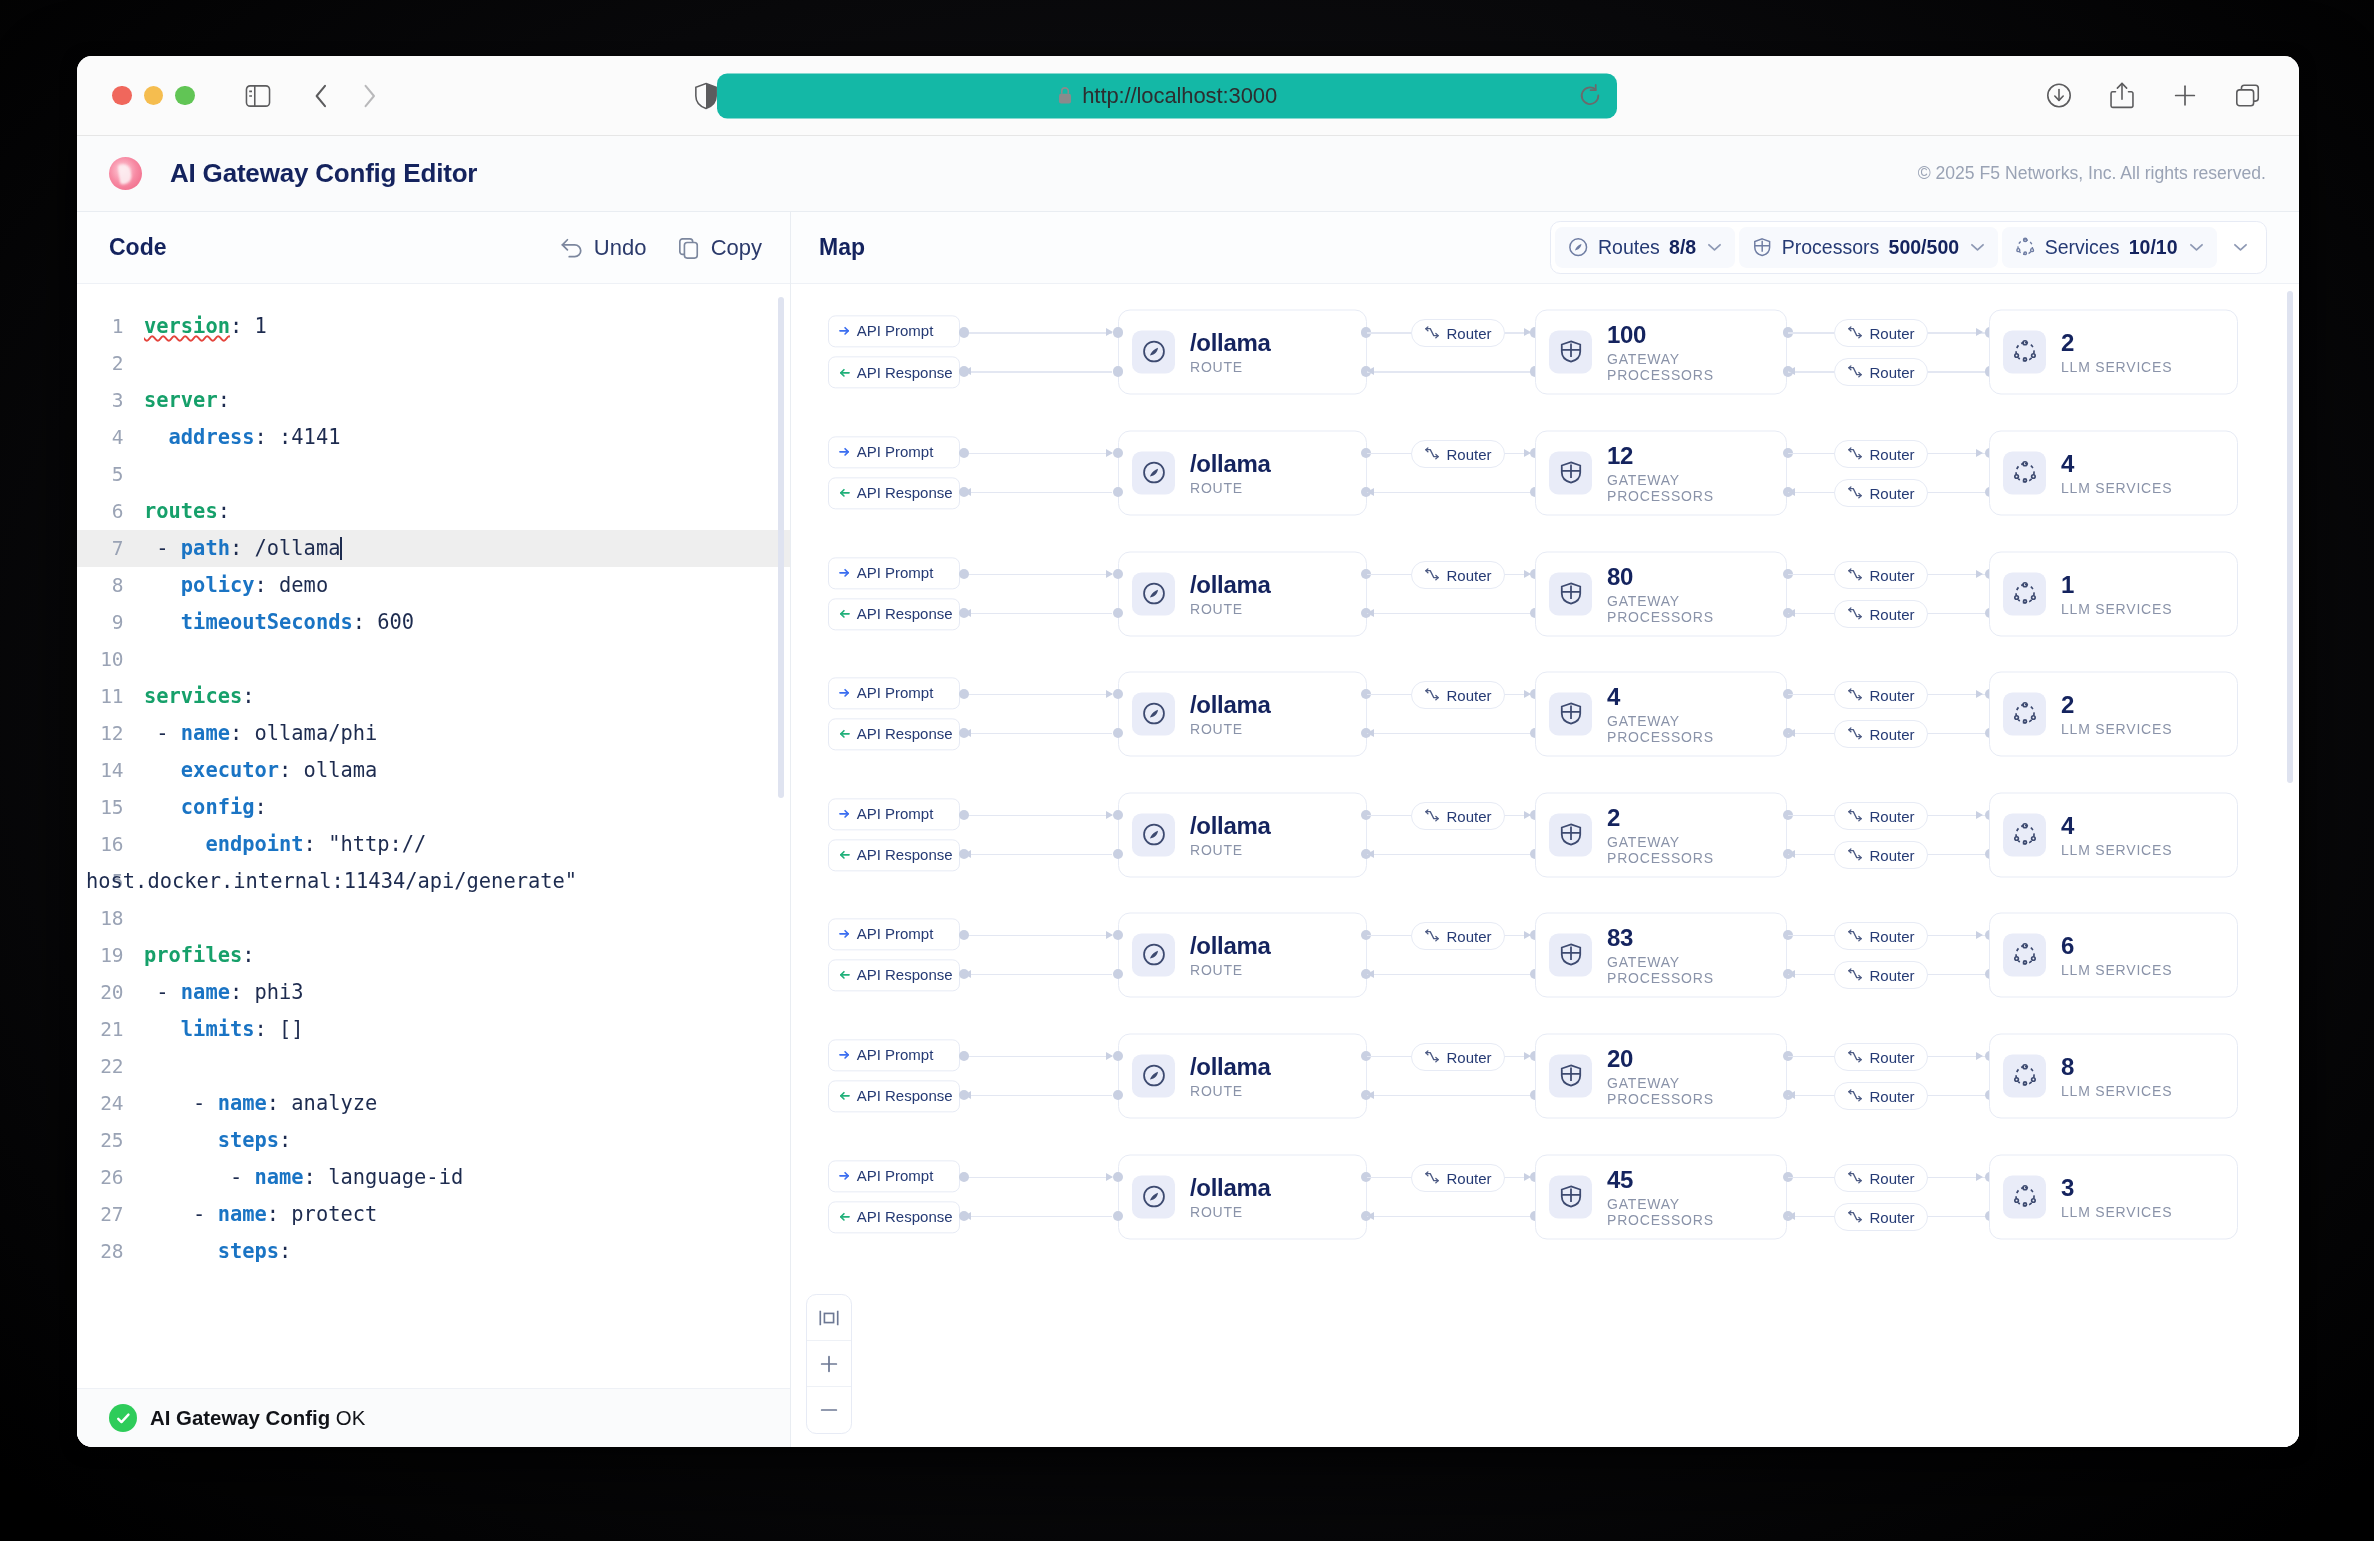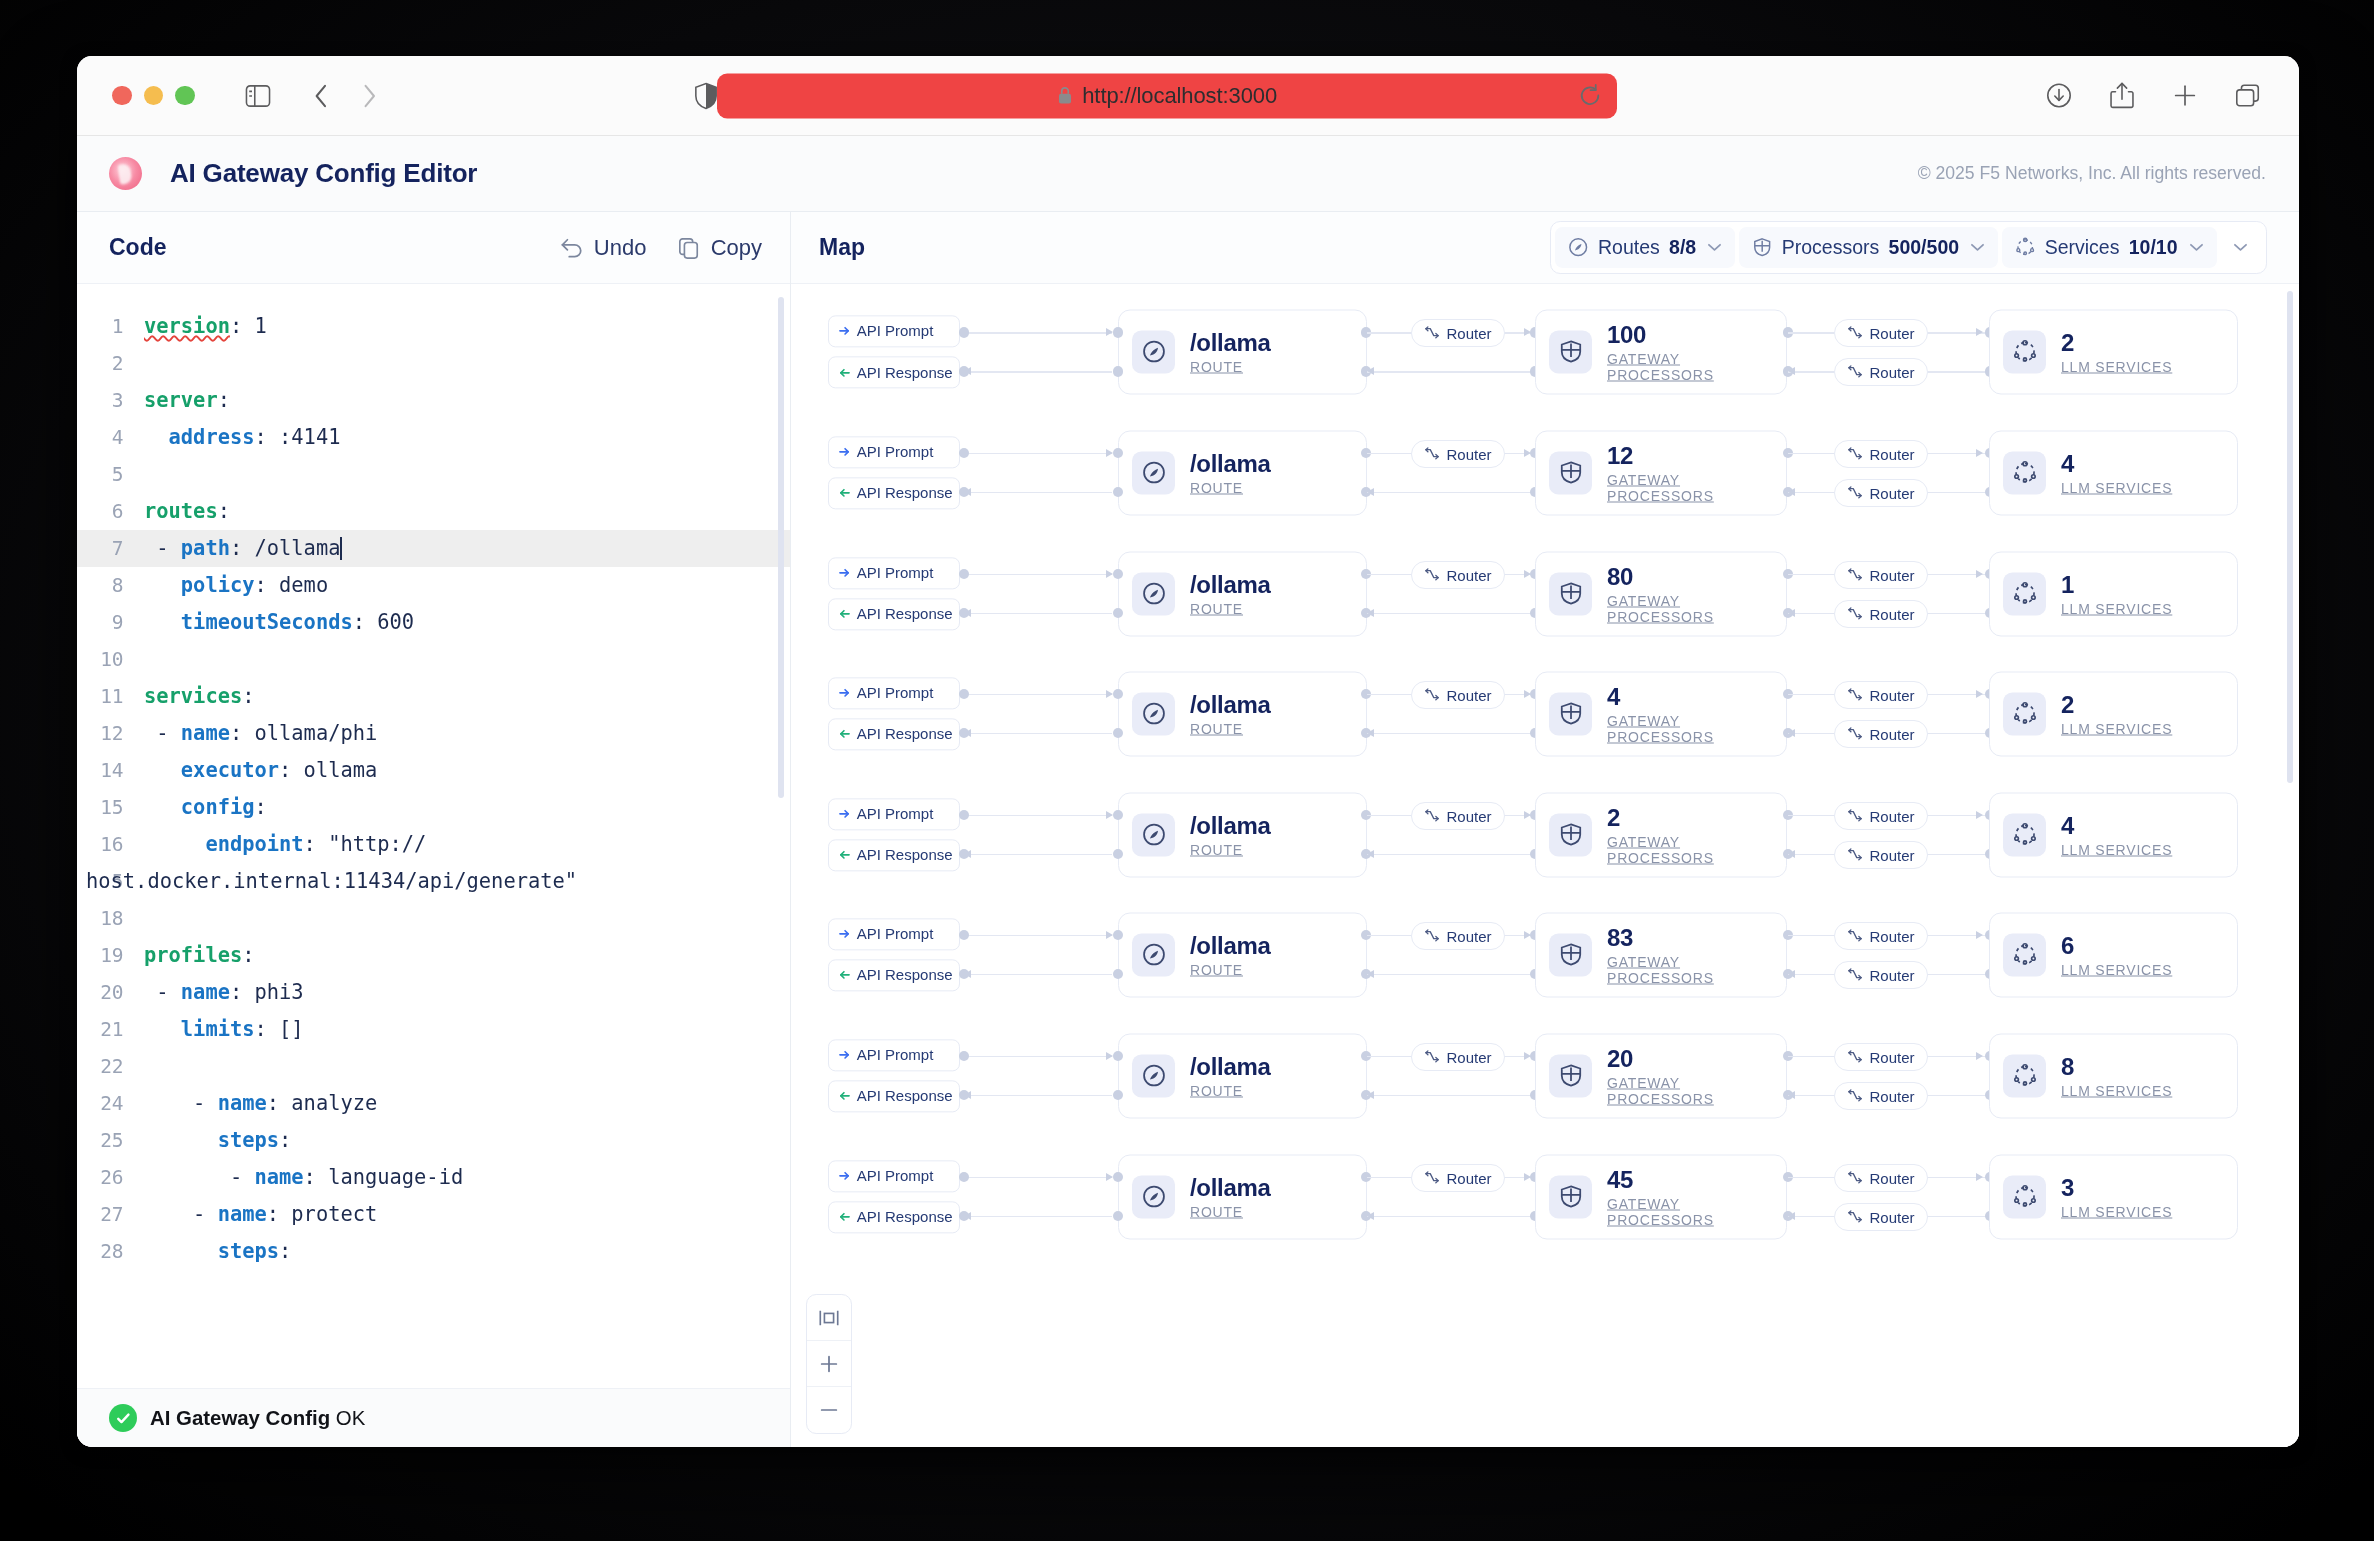--- a/index.html
+++ b/index.html
@@ -49,21 +49,21 @@
   #sidebar-toggle { margin-left: 44px; }
   #nav-back { margin-left: 24px; }
   #nav-forward { margin-left: 9.3px; }
   #shield-btn { margin-left: 297px; }
   
   #url-bar {
     position: absolute;
     left: 640px; top: 50%;
     transform: translateY(-50%);
     width: 900px; height: 45px;
-    background: #ef4444;
+    background: #14b8a6;
     border-radius: 10.2px;
     display: flex; align-items: center;
     justify-content: center;
     padding: 0 16.7px;
   }
   #url-inner { display: flex; align-items: center; gap: 9.3px; }
   #url-text { font-size: 22px; color: #2d2d2f; letter-spacing: -0.1px; }
   #reload-btn {
     position: absolute; right: 15px; top: 50%;
     transform: translateY(-50%);
@@ -266,21 +266,21 @@
   .node-icon {
     width: 43px; height: 43px;
     border-radius: 9.3px;
     background: #e9ecf8;
     display: flex; align-items: center; justify-content: center;
     color: #3d4a70;
     flex: 0 0 43px;
   }
   .node-main { display: flex; flex-direction: column; gap: 1.9px; }
   .node-title { font-size: 24px; font-weight: bold; color: #14235e; letter-spacing: -0.3px; }
-  .node-sub { font-size: 14px; color: #8a93a9; letter-spacing: 0.8px; text-decoration: underline; }
+  .node-sub { font-size: 14px; color: #8a93a9; letter-spacing: 0.8px; }
   .node.route { left: 327px; width: 249px; }
   .node.proc { left: 744px; width: 252px; }
   .node.svc  { left: 1198px; width: 249px; }
   
   .port {
     position: absolute;
     width: 10.2px; height: 10.2px;
     border-radius: 50%;
     background: #c9d0e2;
   }

